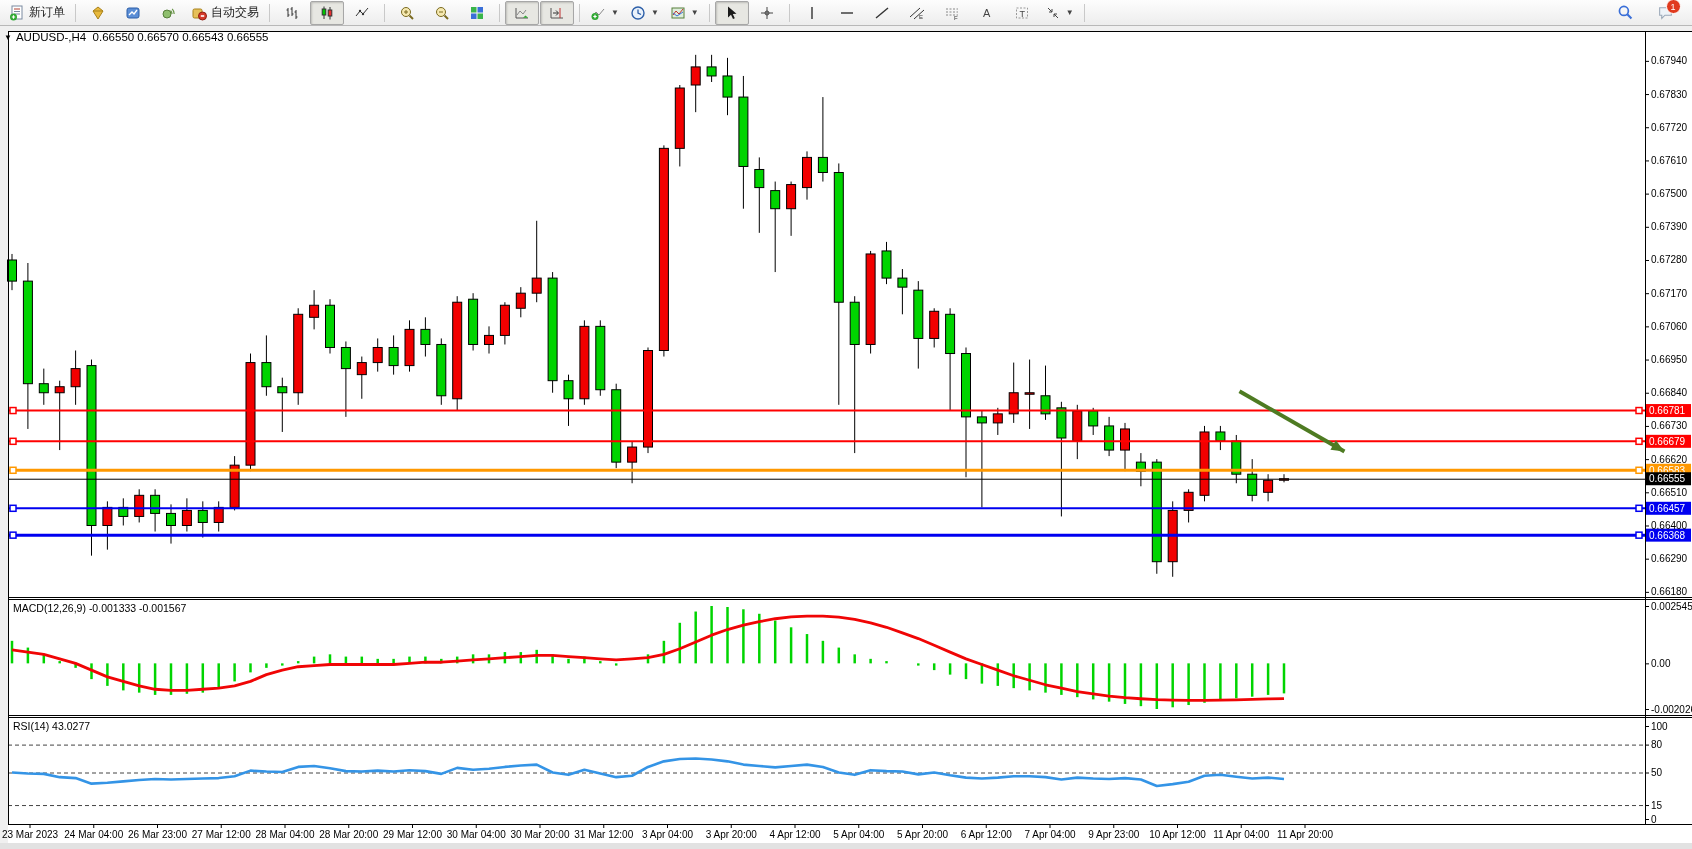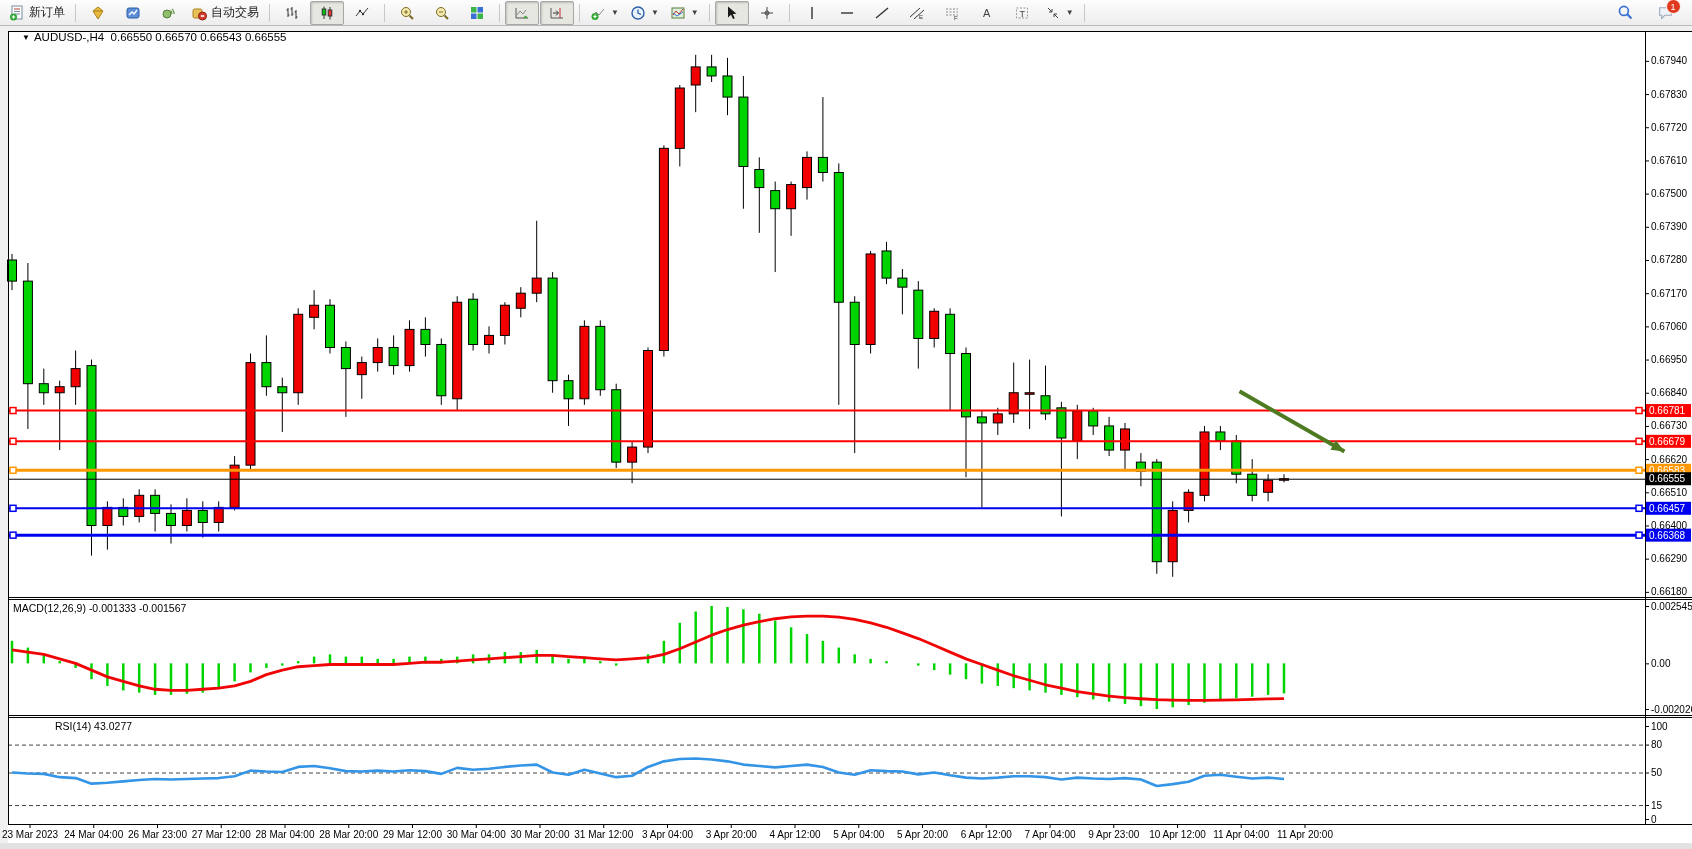--- a/index.html
+++ b/index.html
@@ -14,24 +14,24 @@
   .sep{width:1px;height:18px;background:#c9c9c9;margin:0 4px;}
   .caret{font-size:8px;color:#444;margin-left:1px;}
   .tf{font-size:11px;color:#333;padding:0 6px;height:20px;display:flex;align-items:center;border:1px solid transparent;border-radius:2px;}
   .tf.active{background:#f4f4ee;border:1px solid #9c9c9c;box-shadow:inset 1px 1px 2px rgba(0,0,0,.15);}
   #tb-right{margin-left:auto;display:flex;align-items:center;gap:6px;padding-right:6px;}
   .badge{position:absolute;top:-5px;right:-7px;background:#e03a1e;color:#fff;font-size:9px;
     min-width:13px;height:13px;border-radius:8px;display:flex;align-items:center;justify-content:center;border:1px solid #fff;}
   .iconwrap{position:relative;display:flex;}
   
   .overlay{position:absolute;color:#000;white-space:nowrap;z-index:5;}
-  #symbol-line{left:22px;top:31px;font-size:11.5px;}
+  #symbol-line{left:4px;top:31px;font-size:11.5px;}
   #symbol-line .tri{font-size:8px;vertical-align:1px;margin-right:4px;}
   #macd-label{left:13px;top:602px;font-size:10.5px;}
-  #rsi-label{left:13px;top:720px;font-size:10.5px;margin-left:42px;}
+  #rsi-label{left:13px;top:720px;font-size:10.5px;}
   svg text{font-family:"Liberation Sans",sans-serif;}
 </style>
 </head>
 <body>
 
 <div id="stage">
 
   <div id="toolbar">
     <div class="tbtn">
       <svg width="16" height="16" viewBox="0 0 16 16">

